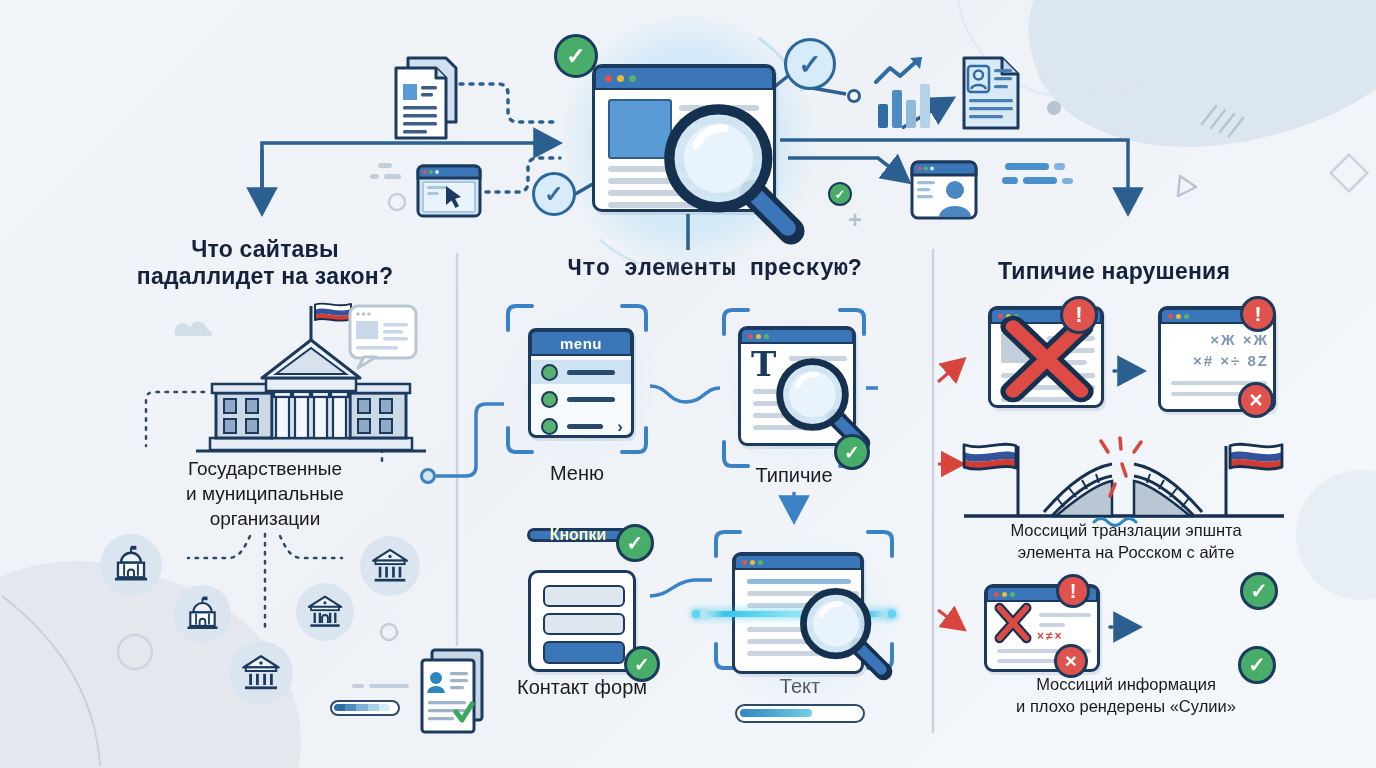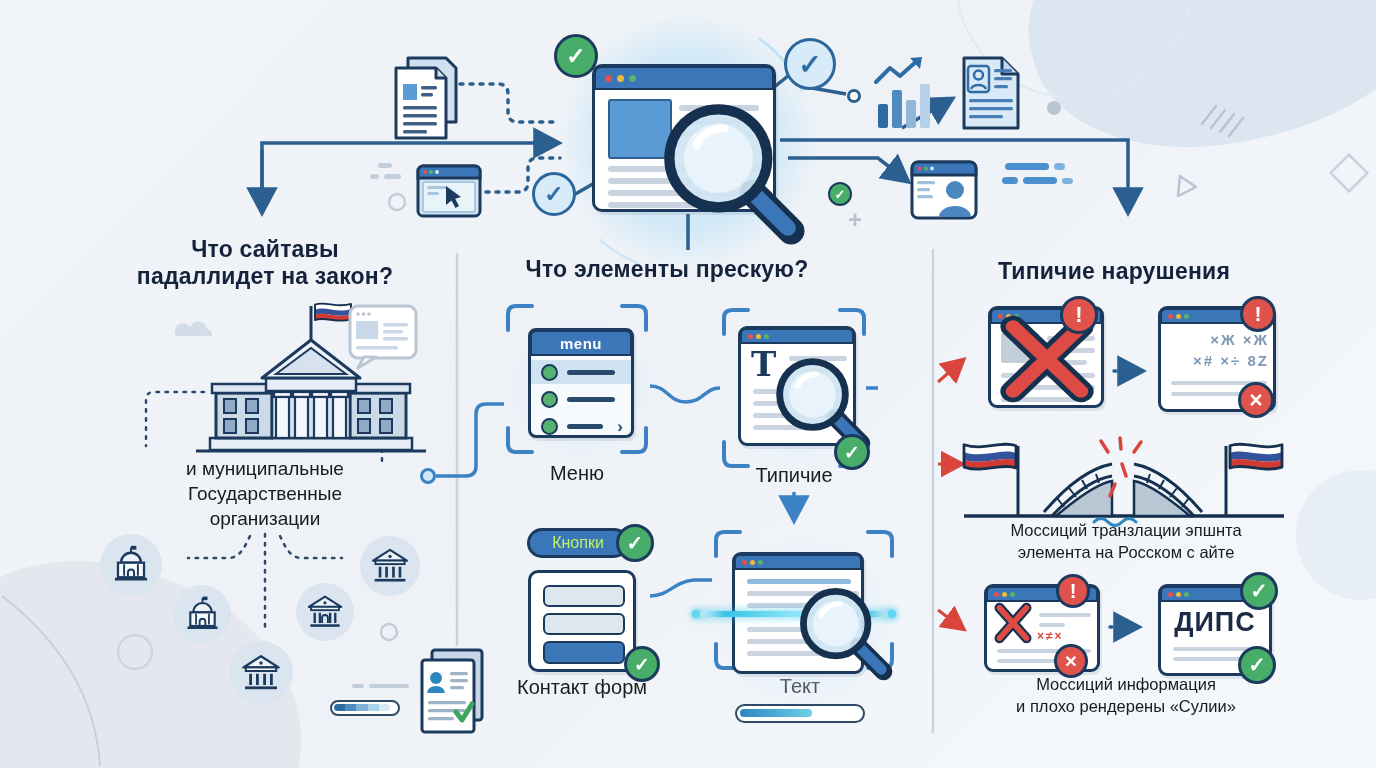--- a/index.html
+++ b/index.html
@@ -295,21 +295,21 @@
     <div class="abs" style="left:1054px;top:163px;width:11px;height:7px;border-radius:4px;background:#7fb3de;z-index:3;"></div>
     <div class="abs" style="left:1002px;top:177px;width:16px;height:7px;border-radius:4px;background:#4a90cf;z-index:3;"></div>
     <div class="abs" style="left:1023px;top:177px;width:34px;height:7px;border-radius:4px;background:#4a90cf;z-index:3;"></div>
     <div class="abs" style="left:1062px;top:178px;width:11px;height:6px;border-radius:3px;background:#7fb3de;z-index:3;"></div>
   </div>
 
   <div class="txt h" style="left:90px;top:236px;width:350px;">
     <div>Что сайтавы</div>
     <div>падаллидет на закон?</div>
   </div>
-  <div class="txt h" style="left:492px;top:256px;width:350px;">Что элементы прескую?</div>
+  <div class="txt h" style="left:540px;top:256px;width:350px;font-family:Liberation Mono, monospace;">Что элементы прескую?</div>
   <div class="txt h" style="left:964px;top:258px;width:300px;">Типичие нарушения</div>
 
   <svg class="abs" style="left:186px;top:300px;z-index:3;" width="250" height="160" viewBox="0 0 250 160">
     <line x1="10" y1="151" x2="240" y2="151" stroke="#1c3a5e" stroke-width="3"></line>
     <rect x="24" y="138" width="202" height="12" fill="#e6edf4" stroke="#1c3a5e" stroke-width="2.5"></rect>
     <rect x="30" y="93" width="56" height="45" fill="#ccd9e7" stroke="#1c3a5e" stroke-width="3"></rect>
     <rect x="164" y="93" width="56" height="45" fill="#ccd9e7" stroke="#1c3a5e" stroke-width="3"></rect>
     <rect x="26" y="84" width="64" height="9" fill="#dfe8f2" stroke="#1c3a5e" stroke-width="2.5"></rect>
     <rect x="160" y="84" width="64" height="9" fill="#dfe8f2" stroke="#1c3a5e" stroke-width="2.5"></rect>
     <g fill="#8fa9c6" stroke="#1c3a5e" stroke-width="2">
@@ -349,22 +349,22 @@
     <rect x="8" y="17" width="22" height="18" fill="#c9d8e8"></rect>
     <g fill="#c9d8e8">
       <rect x="35" y="19" width="25" height="3.4" rx="1.5"></rect>
         <rect x="35" y="26" width="20" height="3.4" rx="1.5"></rect>
       <rect x="35" y="33" width="25" height="3.4" rx="1.5"></rect>
         <rect x="8" y="42" width="42" height="3.4" rx="1.5"></rect>
     </g>
   </svg>
 
   <div class="txt cap" style="left:148px;top:456px;width:234px;">
+    <div>Государственные</div>
     <div>и муниципальные</div>
-    <div>Государственные</div>
     <div>организации</div>
   </div>
 
   <div class="circ" style="left:100px;top:534px;width:62px;height:62px;">
     <svg width="46" height="46" viewBox="0 0 60 60">
         <use href="#sym-dome"></use>
       </svg>
   </div>
   <div class="circ" style="left:173px;top:585px;width:58px;height:58px;">
     <svg width="43" height="43" viewBox="0 0 60 60">
@@ -450,22 +450,22 @@
       <div class="line" style="left:12px;top:84px;width:94px;height:5px;"></div>
       <div class="line" style="left:12px;top:96px;width:70px;height:5px;"></div>
     </div>
   </div>
   <svg class="abs z5" style="left:768px;top:350px;" width="106" height="106" viewBox="0 0 100 100">
     <use href="#sym-mag"></use>
   </svg>
   <div class="badge green" style="left:834px;top:434px;width:36px;height:36px;font-size:19px;">✓</div>
   <div class="txt lbl" style="left:722px;top:464px;width:144px;">Типичие</div>
 
-  <div class="abs" style="left:527px;top:528px;width:102px;height:30px;background:#3a76b8;border:3px solid #1c3a5e;border-radius:17px;
-       display:flex;align-items:center;justify-content:center;color:#bef264;font-weight:400;font-size:16px;z-index:4;box-sizing:border-box;">Кнопки</div>
+  <div class="abs" style="left:527px;top:528px;width:102px;height:14px;background:#3a76b8;border:3px solid #1c3a5e;border-radius:17px;
+       display:flex;align-items:center;justify-content:center;color:#fef9c3;font-weight:700;font-size:16px;z-index:4;box-sizing:border-box;">Кнопки</div>
   <div class="badge green" style="left:616px;top:524px;width:38px;height:38px;font-size:20px;">✓</div>
 
   <div class="abs" style="left:528px;top:570px;width:108px;height:102px;background:#fff;border:3px solid #1c3a5e;border-radius:10px;z-index:3;box-sizing:border-box;box-shadow:2px 3px 0 rgba(28,58,94,.10);">
     <div style="position:absolute;left:12px;top:12px;width:78px;height:18px;background:#dfe7ee;border:2.5px solid #1c3a5e;border-radius:6px;"></div>
     <div style="position:absolute;left:12px;top:40px;width:78px;height:18px;background:#dfe7ee;border:2.5px solid #1c3a5e;border-radius:6px;"></div>
     <div style="position:absolute;left:12px;top:68px;width:78px;height:19px;background:#3a76b8;border:2.5px solid #1c3a5e;border-radius:6px;"></div>
   </div>
   <div class="badge green" style="left:624px;top:646px;width:36px;height:36px;font-size:19px;">✓</div>
   <div class="txt lbl" style="left:500px;top:676px;width:164px;">Контакт форм</div>
 
@@ -596,32 +596,20 @@
       <div class="line" style="left:10px;top:72px;width:76px;height:4px;"></div>
     </div>
     <div class="txt" style="left:50px;top:42px;width:60px;color:#d9453d;font-weight:800;font-size:12px;letter-spacing:2px;">×≠×</div>
   </div>
   <svg class="abs z5" style="left:992px;top:602px;" width="42" height="42" viewBox="0 0 100 100">
     <use href="#sym-redx"></use>
   </svg>
   <div class="badge red" style="left:1056px;top:574px;width:34px;height:34px;font-size:20px;">!</div>
   <div class="badge red" style="left:1054px;top:644px;width:34px;height:34px;font-size:21px;">×</div>
 
-  <div class="browser" style="left:1158px;top:584px;width:114px;height:92px;">
-    <div class="bbar">
-      <span class="d dr"></span>
-      <span class="d dy"></span>
-      <span class="d dg"></span>
-    </div>
-    <div class="txt" style="left:0;top:20px;width:108px;text-align:center;font-size:27px;font-weight:800;color:#1c2b45;letter-spacing:1px;">ДИПС</div>
-    <div>
-      <div class="line" style="left:12px;top:60px;width:86px;height:4px;"></div>
-      <div class="line" style="left:12px;top:70px;width:70px;height:4px;"></div>
-    </div>
-  </div>
   <div class="badge green" style="left:1240px;top:572px;width:38px;height:38px;font-size:21px;">✓</div>
   <div class="badge green" style="left:1238px;top:646px;width:38px;height:38px;font-size:21px;">✓</div>
 
   <div class="txt cap2" style="left:950px;top:673px;width:352px;">
     <div>Моссиций информация</div>
     <div>и плохо рендерены «Сулии»</div>
   </div>
 
 </div>
 

